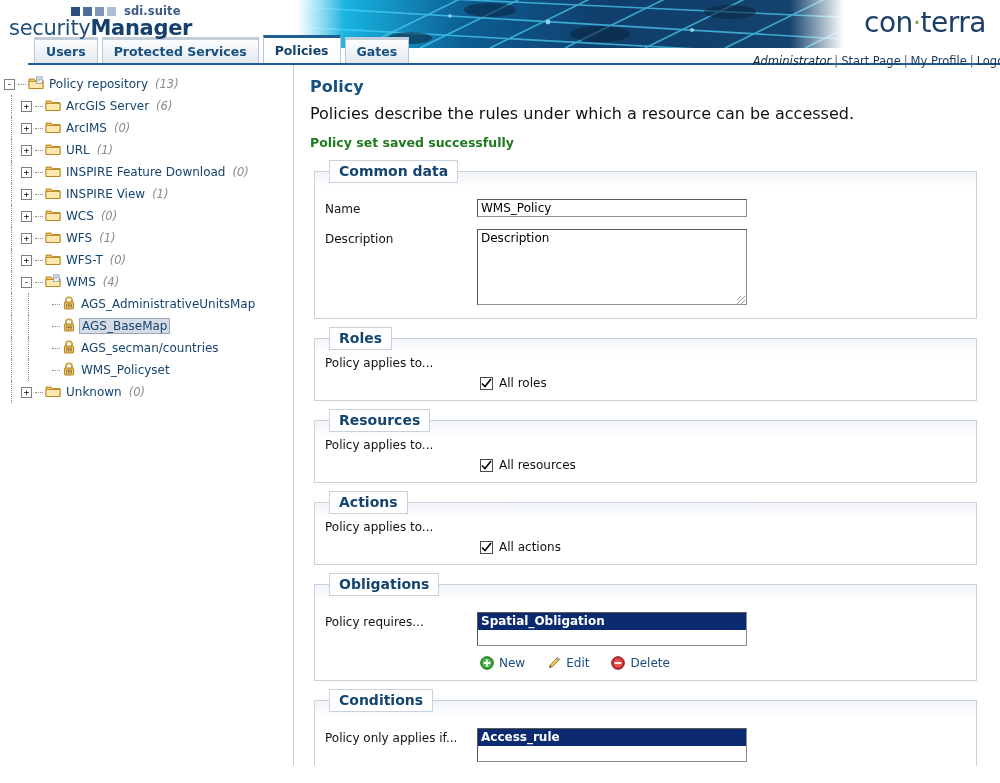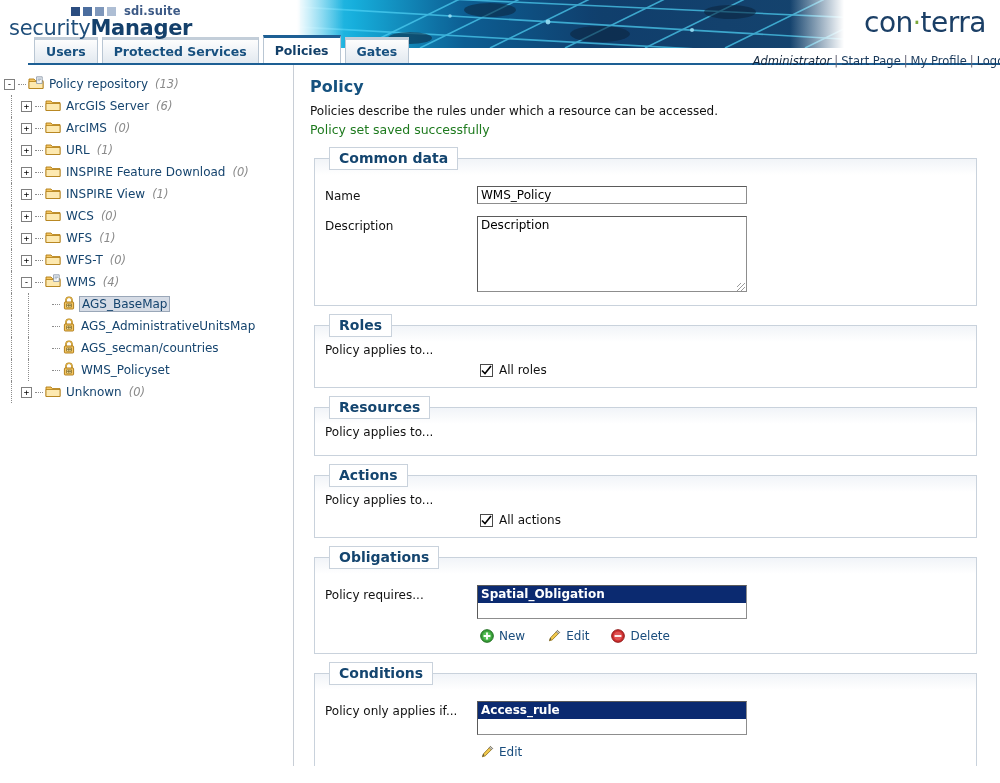--- a/index.html
+++ b/index.html
@@ -192,23 +192,23 @@
   }
   .tcount { color: #8a8a8a; font-style: italic; margin-left: 6px; font-size: 11.5px; }
 
   
   h1.page-title {
     margin: 0 0 8px 0;
     font-size: 16px;
     color: #16527f;
     font-weight: bold;
   }
-  .page-desc { font-size: 12px; color: #111; margin-bottom: 4px; }
+  .page-desc { font-size: 16px; color: #111; margin-bottom: 12px; }
   .flash {
-    font-size: 12.5px; font-weight: normal;
+    font-size: 12.5px; font-weight: bold;
     color: #1e7a1e;
     margin-bottom: 10px;
   }
 
   fieldset.box {
     border: 1px solid #c9d2dc;
     border-top: 1px solid #c9d2dc;
     margin: 0 0 8px 4px;
     padding: 4px 10px 10px 10px;
     background: linear-gradient(180deg, #f1f4f8 0%, #ffffff 16px, #ffffff 100%);
@@ -527,39 +527,39 @@
           <span class="ic"><svg width="14" height="14" viewBox="0 0 14 14">
               <path d="M4 6.2 V4.3 a3 3 0 0 1 6 0 V6.2" fill="none" stroke="#b07c12" stroke-width="1.6"></path>
               <path d="M4 6.2 V4.3 a3 3 0 0 1 6 0 V6.2" fill="none" stroke="#f0c85c" stroke-width="0.7"></path>
               <rect x="2.4" y="6" width="9.2" height="7" rx="0.8" fill="#f6c763" stroke="#a8740f" stroke-width="0.9"></rect>
               <rect x="4.3" y="7.6" width="5.4" height="3.8" fill="#7e6a2a"></rect>
               <rect x="5" y="8.3" width="1.4" height="1" fill="#ffe9a8"></rect>
               <rect x="7.3" y="8.3" width="1.4" height="1" fill="#ffe9a8"></rect>
               <rect x="5" y="10" width="1.4" height="0.9" fill="#ffe9a8"></rect>
               <rect x="7.3" y="10" width="1.4" height="0.9" fill="#ffe9a8"></rect>
             </svg></span>
-          <span class="tlabel selected">AGS_BaseMap</span>
+          <span class="tlabel">AGS_AdministrativeUnitsMap</span>
         </div>
         <div class="tnode">
           <span class="indent" style="width: 34px;"></span>
           <span class="vline" style="left: 7px;"></span>
           <span class="vline" style="left: 24px;"></span>
           <span class="toggle placeholder"></span>
           <span class="dots"></span>
           <span class="ic"><svg width="14" height="14" viewBox="0 0 14 14">
               <path d="M4 6.2 V4.3 a3 3 0 0 1 6 0 V6.2" fill="none" stroke="#b07c12" stroke-width="1.6"></path>
               <path d="M4 6.2 V4.3 a3 3 0 0 1 6 0 V6.2" fill="none" stroke="#f0c85c" stroke-width="0.7"></path>
               <rect x="2.4" y="6" width="9.2" height="7" rx="0.8" fill="#f6c763" stroke="#a8740f" stroke-width="0.9"></rect>
               <rect x="4.3" y="7.6" width="5.4" height="3.8" fill="#7e6a2a"></rect>
               <rect x="5" y="8.3" width="1.4" height="1" fill="#ffe9a8"></rect>
               <rect x="7.3" y="8.3" width="1.4" height="1" fill="#ffe9a8"></rect>
               <rect x="5" y="10" width="1.4" height="0.9" fill="#ffe9a8"></rect>
               <rect x="7.3" y="10" width="1.4" height="0.9" fill="#ffe9a8"></rect>
             </svg></span>
-          <span class="tlabel">AGS_AdministrativeUnitsMap</span>
+          <span class="tlabel selected">AGS_BaseMap</span>
         </div>
         <div class="tnode">
           <span class="indent" style="width: 34px;"></span>
           <span class="vline" style="left: 7px;"></span>
           <span class="vline" style="left: 24px;"></span>
           <span class="toggle placeholder"></span>
           <span class="dots"></span>
           <span class="ic"><svg width="14" height="14" viewBox="0 0 14 14">
               <path d="M4 6.2 V4.3 a3 3 0 0 1 6 0 V6.2" fill="none" stroke="#b07c12" stroke-width="1.6"></path>
               <path d="M4 6.2 V4.3 a3 3 0 0 1 6 0 V6.2" fill="none" stroke="#f0c85c" stroke-width="0.7"></path>
@@ -639,20 +639,28 @@
             <path d="M1 5.5 L4 8.5 L10 1" stroke="#000" stroke-width="1.6" fill="none"></path>
           </svg>
         </span>
         <span class="cbtext">All roles</span>
       </div>
     </fieldset>
 
     <fieldset class="box">
       <legend>Resources</legend>
       <div class="applies">Policy applies to...</div>
+      <div class="cbrow">
+        <span class="cb">
+          <svg class="tick" viewBox="0 0 11 11">
+            <path d="M1 5.5 L4 8.5 L10 1" stroke="#000" stroke-width="1.6" fill="none"></path>
+          </svg>
+        </span>
+        <span class="cbtext">All resources</span>
+      </div>
     </fieldset>
 
     <fieldset class="box">
       <legend>Actions</legend>
       <div class="applies">Policy applies to...</div>
       <div class="cbrow">
         <span class="cb">
           <svg class="tick" viewBox="0 0 11 11">
             <path d="M1 5.5 L4 8.5 L10 1" stroke="#000" stroke-width="1.6" fill="none"></path>
           </svg>

